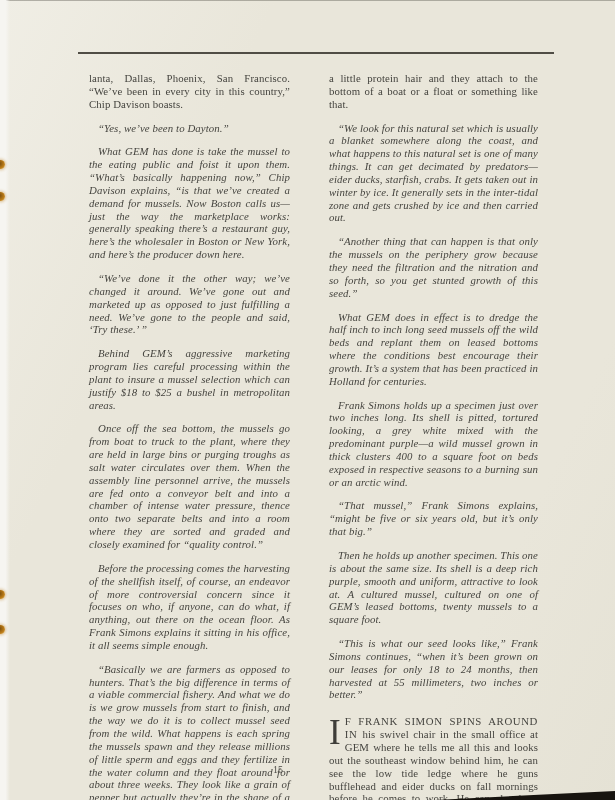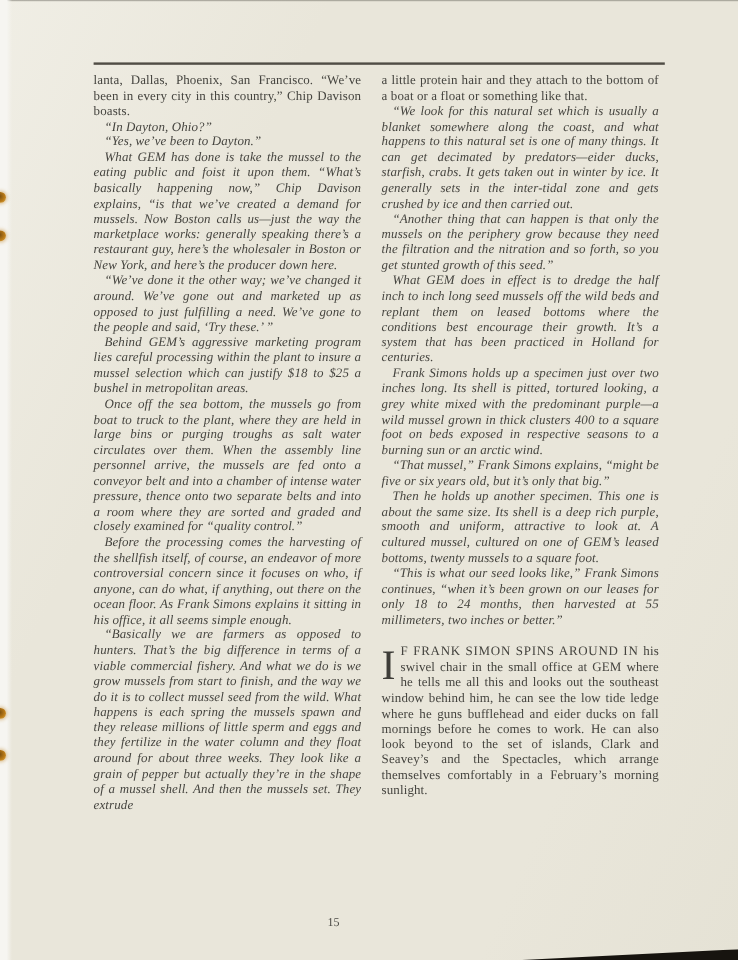--- a/index.html
+++ b/index.html
@@ -14,21 +14,21 @@
     font-family:"Liberation Serif","DejaVu Serif",serif;color:var(--ink);
   }
   .top-hairline{position:absolute;top:0;left:0;width:615px;height:1px;background:rgba(60,58,50,.35);}
   .edge-strip{position:absolute;top:0;left:0;width:10px;height:800px;
     background:linear-gradient(90deg,var(--edge) 0%,var(--edge) 55%,rgba(246,245,241,0) 100%);}
   .rule{position:absolute;left:78px;top:52px;width:476px;height:2px;background:var(--rule);}
   .col{position:absolute;top:61px;text-align:justify;font-size:10.8px;line-height:12.85px;
     letter-spacing:.1px;color:var(--ink);}
   .col-left{left:78px;width:223px;}
   .col-right{left:318px;width:231px;}
-  .col p{margin:0;padding:0;}
+  .col p{margin:11px;padding:0;}
   .col p.indent{text-indent:9px;font-style:italic;}
   .col p.runon{text-align-last:justify;}
   .col p.dropcap-para{margin-top:14px;}
   .dropcap{float:left;font-size:35px;line-height:30px;padding:3px 4px 0 0;color:#3e3d38;}
   .lead{letter-spacing:.6px;font-family:Liberation Serif, serif;}
   .page-number{position:absolute;left:273px;top:764px;width:40px;text-align:left;
     font-size:10px;color:#4c4b46;}
   .hole{position:absolute;left:-4px;width:9px;height:9px;border-radius:50%;
     background:radial-gradient(circle at 40% 40%,var(--hole-dark) 0%,var(--hole) 55%,#d9a342 85%,rgba(217,163,66,0) 100%);
     box-shadow:0 0 3px 1px rgba(185,122,24,.45);}
@@ -44,21 +44,20 @@
   <div>
       <div class="hole" style="top: 160px;"></div>
       <div class="hole" style="top: 192px;"></div>
       <div class="hole" style="top: 590px;"></div>
       <div class="hole" style="top: 625px;"></div>
     </div>
   <div class="rule"></div>
 
   <div class="col col-left">
       <p class="continuation">lanta, Dallas, Phoenix, San Francisco. “We’ve been in every city in this country,” Chip Davison boasts.</p>
-      <p class="indent">“In Dayton, Ohio?”</p>
       <p class="indent">“Yes, we’ve been to Dayton.”</p>
       <p class="indent">What GEM has done is take the mussel to the eating public and foist it upon them. “What’s basically happening now,” Chip Davison explains, “is that we’ve created a demand for mussels. Now Boston calls us—just the way the marketplace works: generally speaking there’s a restaurant guy, here’s the wholesaler in Boston or New York, and here’s the producer down here.</p>
       <p class="indent">“We’ve done it the other way; we’ve changed it around. We’ve gone out and marketed up as opposed to just fulfilling a need. We’ve gone to the people and said, ‘Try these.’ ”</p>
       <p class="indent">Behind GEM’s aggressive marketing program lies careful processing within the plant to insure a mussel selection which can justify $18 to $25 a bushel in metropolitan areas.</p>
       <p class="indent">Once off the sea bottom, the mussels go from boat to truck to the plant, where they are held in large bins or purging troughs as salt water circulates over them. When the assembly line personnel arrive, the mussels are fed onto a conveyor belt and into a chamber of intense water pressure, thence onto two separate belts and into a room where they are sorted and graded and closely examined for “quality control.”</p>
       <p class="indent">Before the processing comes the harvesting of the shellfish itself, of course, an endeavor of more controversial concern since it focuses on who, if anyone, can do what, if anything, out there on the ocean floor. As Frank Simons explains it sitting in his office, it all seems simple enough.</p>
       <p class="indent runon">“Basically we are farmers as opposed to hunters. That’s the big difference in terms of a viable commercial fishery. And what we do is we grow mussels from start to finish, and the way we do it is to collect mussel seed from the wild. What happens is each spring the mussels spawn and they release millions of little sperm and eggs and they fertilize in the water column and they float around for about three weeks. They look like a grain of pepper but actually they’re in the shape of a mussel shell. And then the mussels set. They extrude</p>
     </div>
   <div class="col col-right">
       <p class="continuation">a little protein hair and they attach to the bottom of a boat or a float or something like that.</p>

